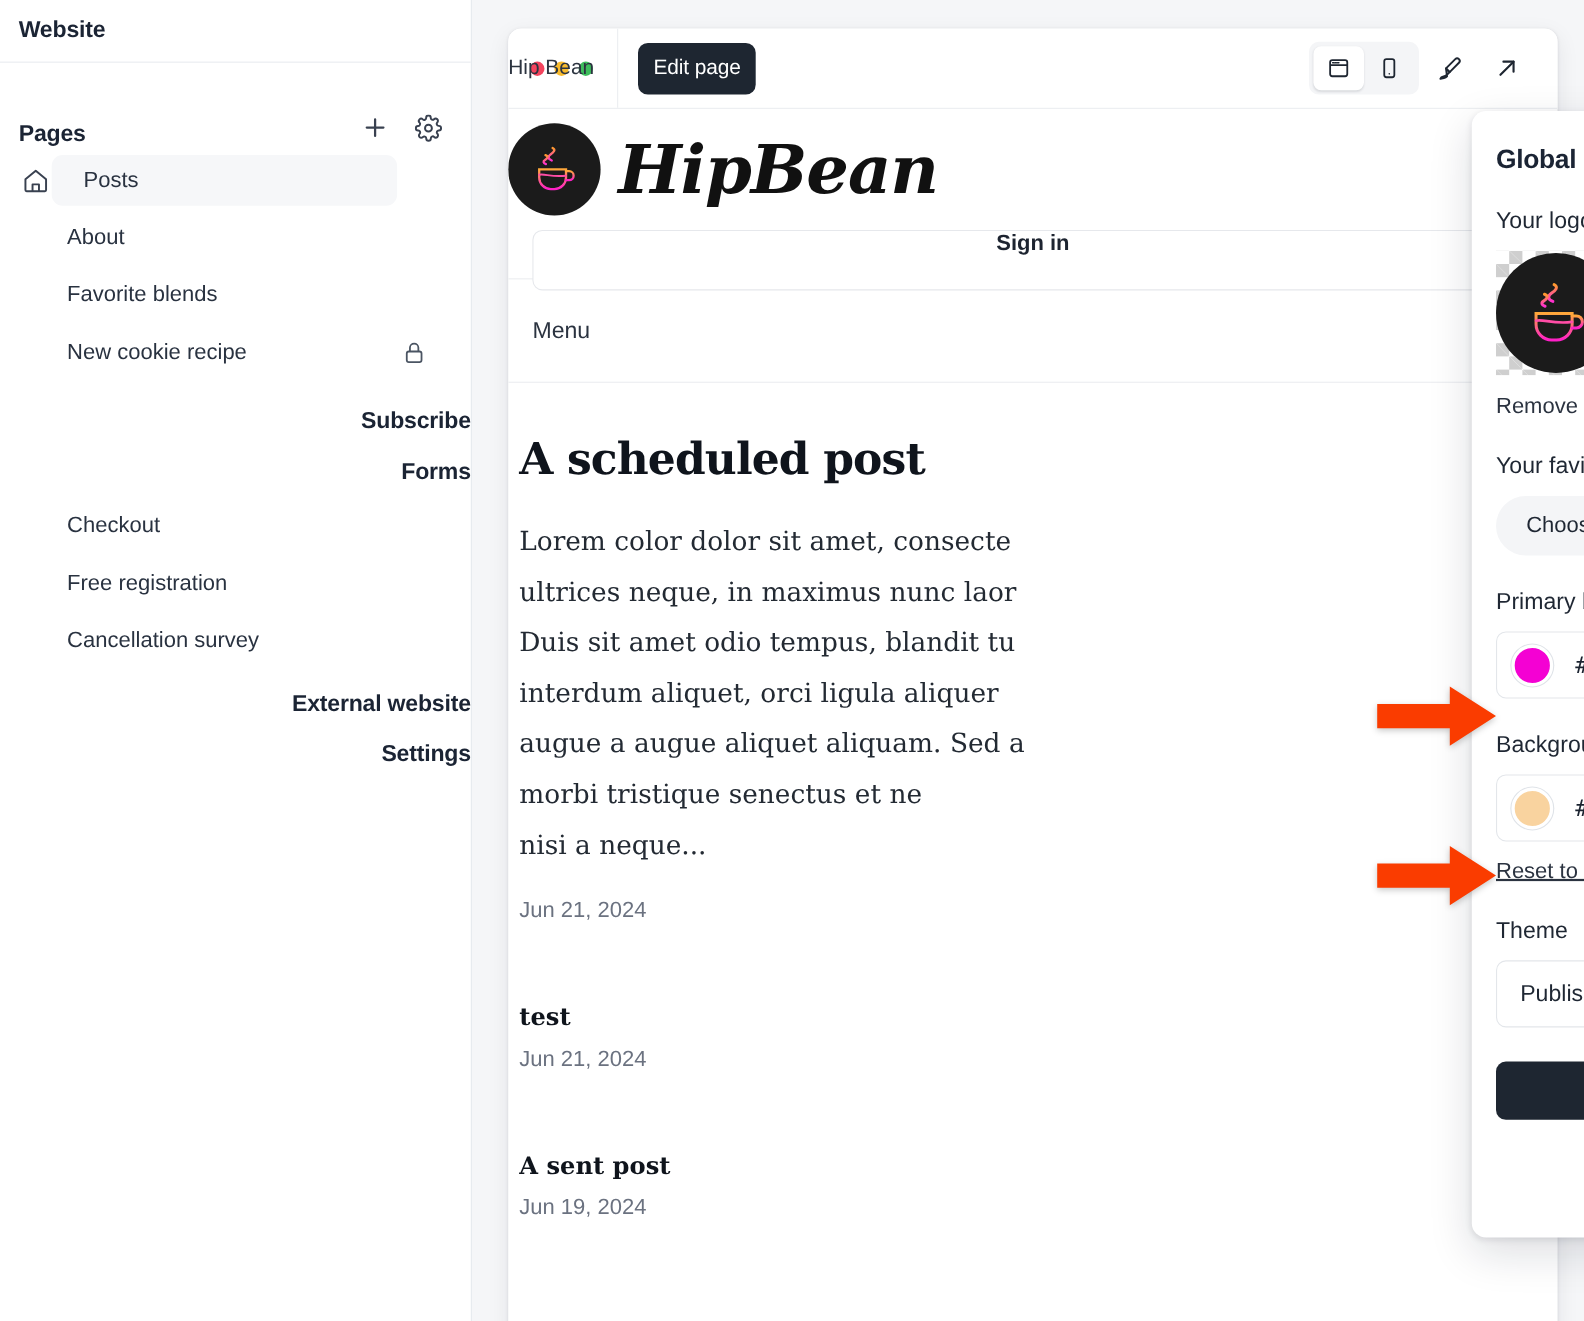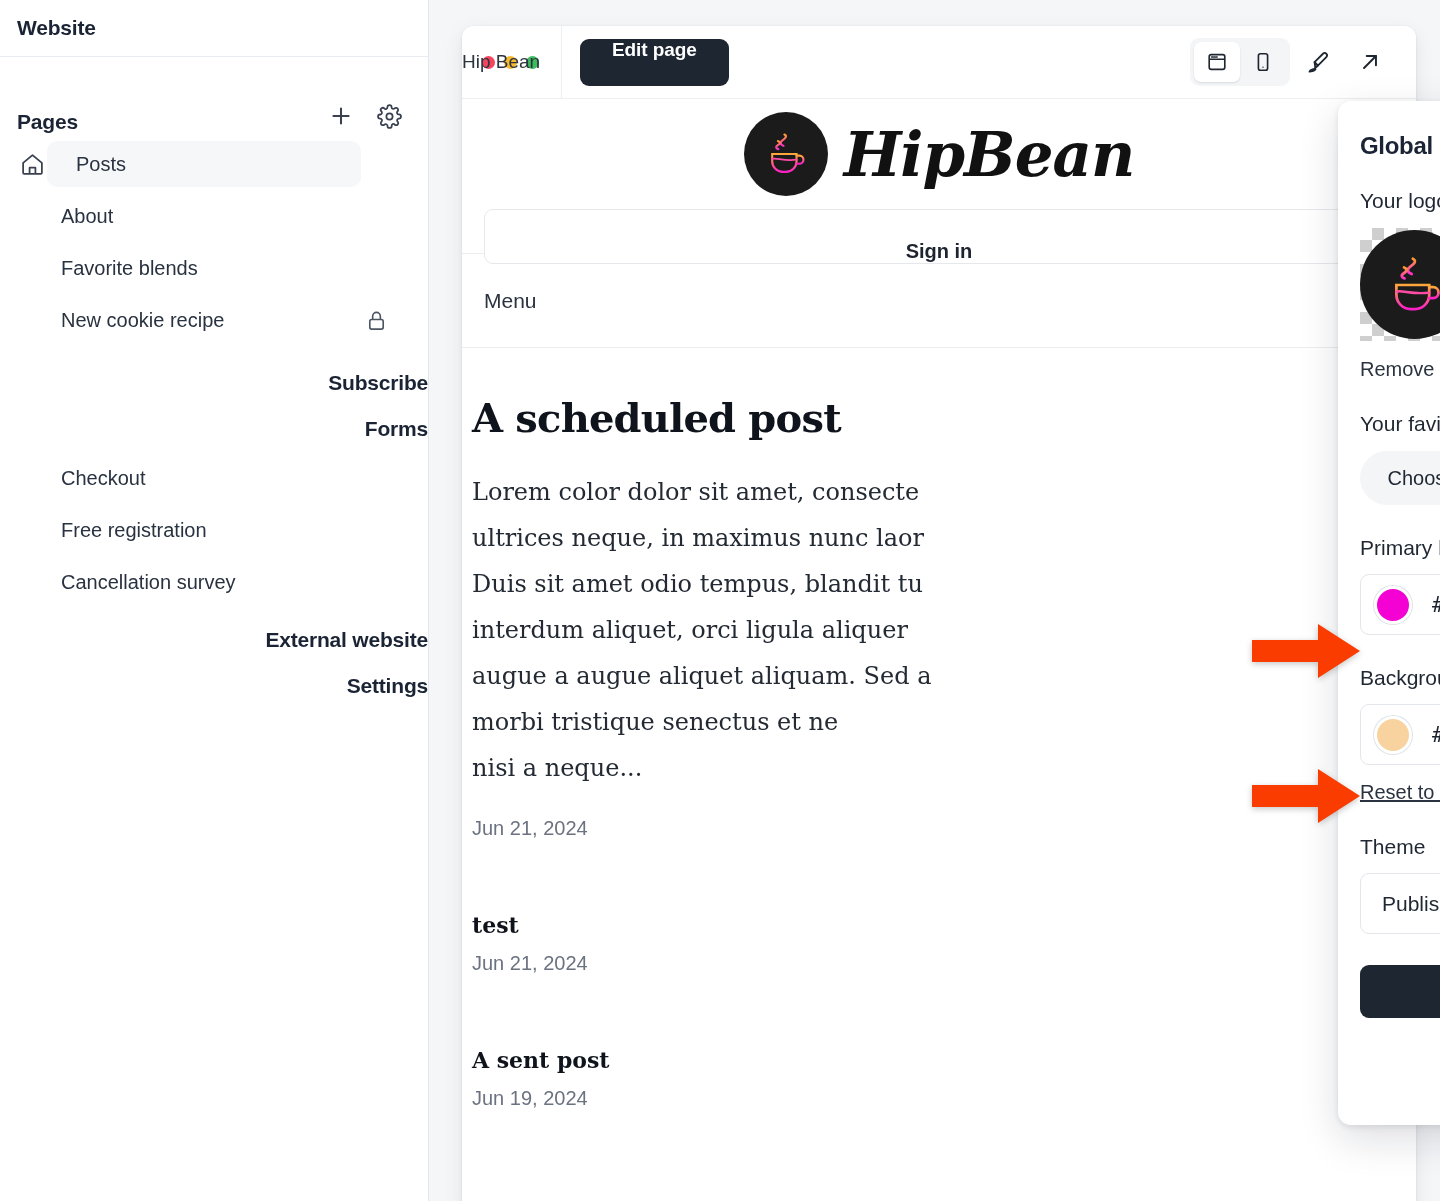--- a/index.html
+++ b/index.html
@@ -92,25 +92,25 @@
   }
   .lights { display: flex; gap: 9px; padding: 0 22px 0 20px; }
   .light { width: 13px; height: 13px; border-radius: 50%; }
   .l-red { background: #f4445e; }
   .l-yel { background: #f9bb2d; }
   .l-grn { background: #3dbd5c; }
   .bar-divider { width: 1px; align-self: stretch; background: #eceef1; }
 
   .edit-page-btn {
     margin-left: 18px;
-    height: 47px; padding: 0 32px;
+    height: 47px; padding: 0 14px;
     background: #1e2631; color: #fff;
     border-radius: 9px;
-    display: flex; 
-    font-size: 19px; font-weight: 700;
+    display: flex; align-items: center;
+    font-size: 19px; font-weight: 400;
     cursor: pointer;
     letter-spacing: -0.1px;
   }
   .site-title {
     position: absolute; left: 0; right: 0; text-align: left;
     font-size: 19px; color: #2c3440; pointer-events: none;
   }
   .bar-tools {
     margin-left: auto; margin-right: 22px;
     display: flex; align-items: center; z-index: 2;
@@ -128,41 +128,41 @@
   .tool-ico {
     width: 48px; height: 46px; display: flex; align-items: center; justify-content: center;
     color: #1e2631; cursor: pointer; margin-left: 4px;
   }
 
   
   .site-head {
     height: 125px; position: relative;
   }
   .site-logo-row {
-    display: flex; align-items: center; justify-content: center;
+    display: flex; align-items: center; justify-content: flex-start;
     height: 110px;
   }
   .logo-circle {
     width: 84px; height: 84px; border-radius: 50%;
     background: #1b1b1b;
     display: flex; align-items: center; justify-content: center;
     flex: 0 0 84px;
   }
   .logo-word {
     font-family: "DejaVu Serif", serif;
     font-weight: 700; font-style: italic;
     font-size: 61px; color: #111;
     margin-left: 16px; letter-spacing: -1px;
     white-space: nowrap;
   }
   .signin-row { padding: 0 22px; }
   .signin-btn {
     height: 55px; width: 100%;
     border: 1px solid #e6e8ec; border-radius: 9px;
-    display: flex; align-items: flex-end; justify-content: center;
+    display: flex; align-items: flex-start; justify-content: center;
     font-size: 20px; font-weight: 600; color: #1d2430;
     background: #fff; cursor: pointer;
   }
   .menu-bar {
     margin-top: 29px;
     height: 95px;
     border-top: 1px solid #ebedf0;
     border-bottom: 1px solid #ebedf0;
     display: flex; align-items: center;
     padding-left: 22px;

